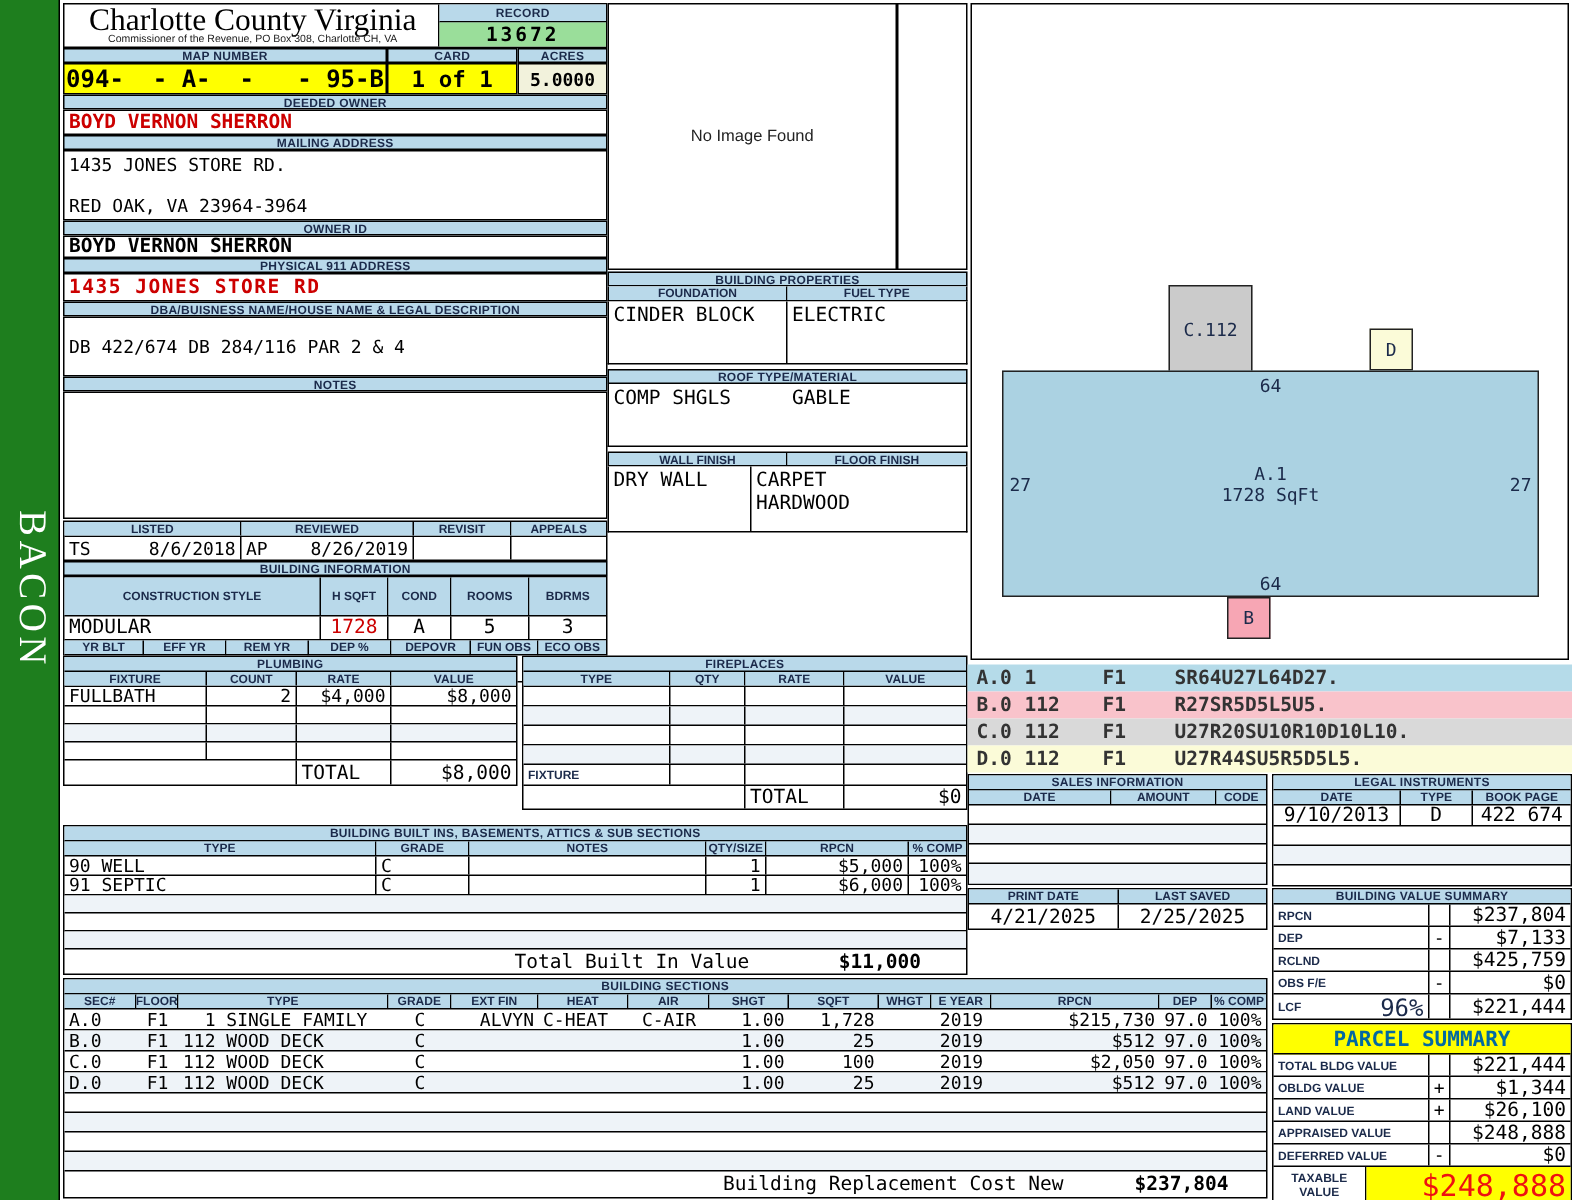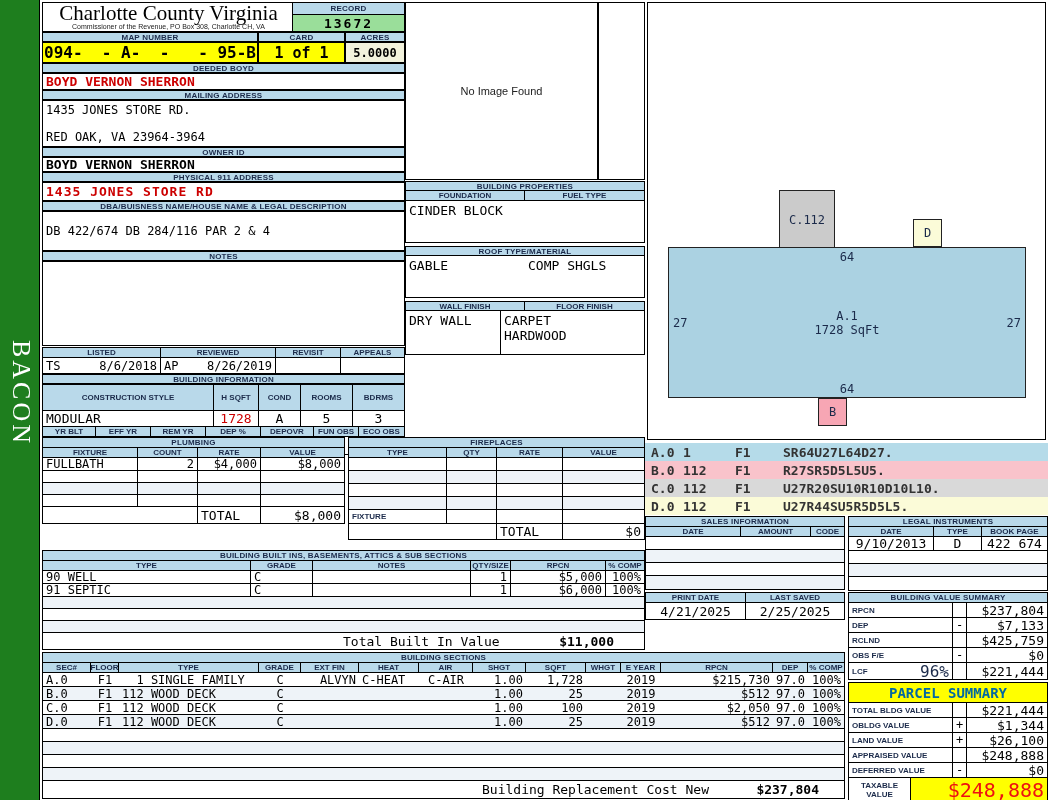--- a/index.html
+++ b/index.html
@@ -48,21 +48,21 @@
     </div>
   </div>
 
   <div class="abs bar" style="left:42px;top:32px;width:216px;height:10px">MAP NUMBER</div>
   <div class="abs bar" style="left:258px;top:32px;width:87px;height:10px">CARD</div>
   <div class="abs bar" style="left:345px;top:32px;width:60px;height:10px">ACRES</div>
   <div class="abs box mono b pre" style="left:42px;top:42px;width:216px;height:21px;background:#ffff00;display:flex;align-items:center;justify-content:center;font-size:16px">094-  - A-  -   - 95-B</div>
   <div class="abs box mono b" style="left:258px;top:42px;width:87px;height:21px;background:#ffff00;display:flex;align-items:center;justify-content:center;font-size:15px">1 of 1</div>
   <div class="abs box mono b" style="left:345px;top:42px;width:60px;height:21px;background:#f2f2dc;display:flex;align-items:center;justify-content:center;font-size:12px">5.0000</div>
 
-  <div class="abs bar" style="left:42px;top:63px;width:363px;height:10px">DEEDED BOYD</div>
+  <div class="abs bar" style="left:42px;top:63px;width:363px;height:10px">DEEDED OWNER</div>
   <div class="abs box mono b red" style="left:42px;top:73px;width:363px;height:17px;display:flex;align-items:center;padding-left:3px;font-size:13px">BOYD VERNON SHERRON</div>
 
   <div class="abs bar" style="left:42px;top:90px;width:363px;height:10px">MAILING ADDRESS</div>
   <div class="abs box" style="left:42px;top:100px;width:363px;height:47px;display:flex;flex-direction:column;justify-content:space-between;padding:2px 3px">
     <div class="mono" style="font-size:12px">1435 JONES STORE RD.</div>
     <div class="mono" style="font-size:12px">RED OAK, VA 23964-3964</div>
   </div>
 
   <div class="abs bar" style="left:42px;top:147px;width:363px;height:10px">OWNER ID</div>
   <div class="abs box mono b" style="left:42px;top:157px;width:363px;height:15px;display:flex;align-items:center;padding-left:3px;font-size:13px">BOYD VERNON SHERRON</div>
@@ -360,25 +360,26 @@
   <div class="abs box" style="left:598px;top:2px;width:47px;height:178px"></div>
 
   <div class="abs" style="left:405px;top:181px;width:240px">
     <div class="bar" style="height:10px">BUILDING PROPERTIES</div>
     <div class="row box" style="height:10px;border-top:none">
       <div class="c hc" style="width:119px">FOUNDATION</div>
       <div class="c hc" style="flex:1">FUEL TYPE</div>
     </div>
     <div class="row box" style="height:42px;border-top:none">
       <div class="c" style="width:119px;align-items:flex-start;padding-top:2px;font-size:13px">CINDER BLOCK</div>
+      <div class="c" style="flex:1;align-items:flex-start;padding-top:2px;font-size:13px">ELECTRIC</div>
     </div>
     <div class="bar" style="height:10px;margin-top:3px">ROOF TYPE/MATERIAL</div>
     <div class="box" style="height:42px;border-top:none;display:flex">
+      <div class="mono" style="flex:1;padding:2px 3px;font-size:13px">COMP SHGLS</div>
       <div class="mono" style="width:119px;padding:2px 3px;font-size:13px">GABLE</div>
-      <div class="mono" style="flex:1;padding:2px 3px;font-size:13px">COMP SHGLS</div>
     </div>
     <div class="row box" style="height:10px;margin-top:3px">
       <div class="c hc" style="width:119px">WALL FINISH</div>
       <div class="c hc" style="flex:1">FLOOR FINISH</div>
     </div>
     <div class="row box" style="height:44px;border-top:none">
       <div class="c" style="width:95px;align-items:flex-start;padding-top:2px;font-size:13px">DRY WALL</div>
       <div style="flex:1;padding:2px 3px">
         <div class="mono" style="font-size:13px">CARPET</div>
         <div class="mono" style="font-size:13px">HARDWOOD</div>

